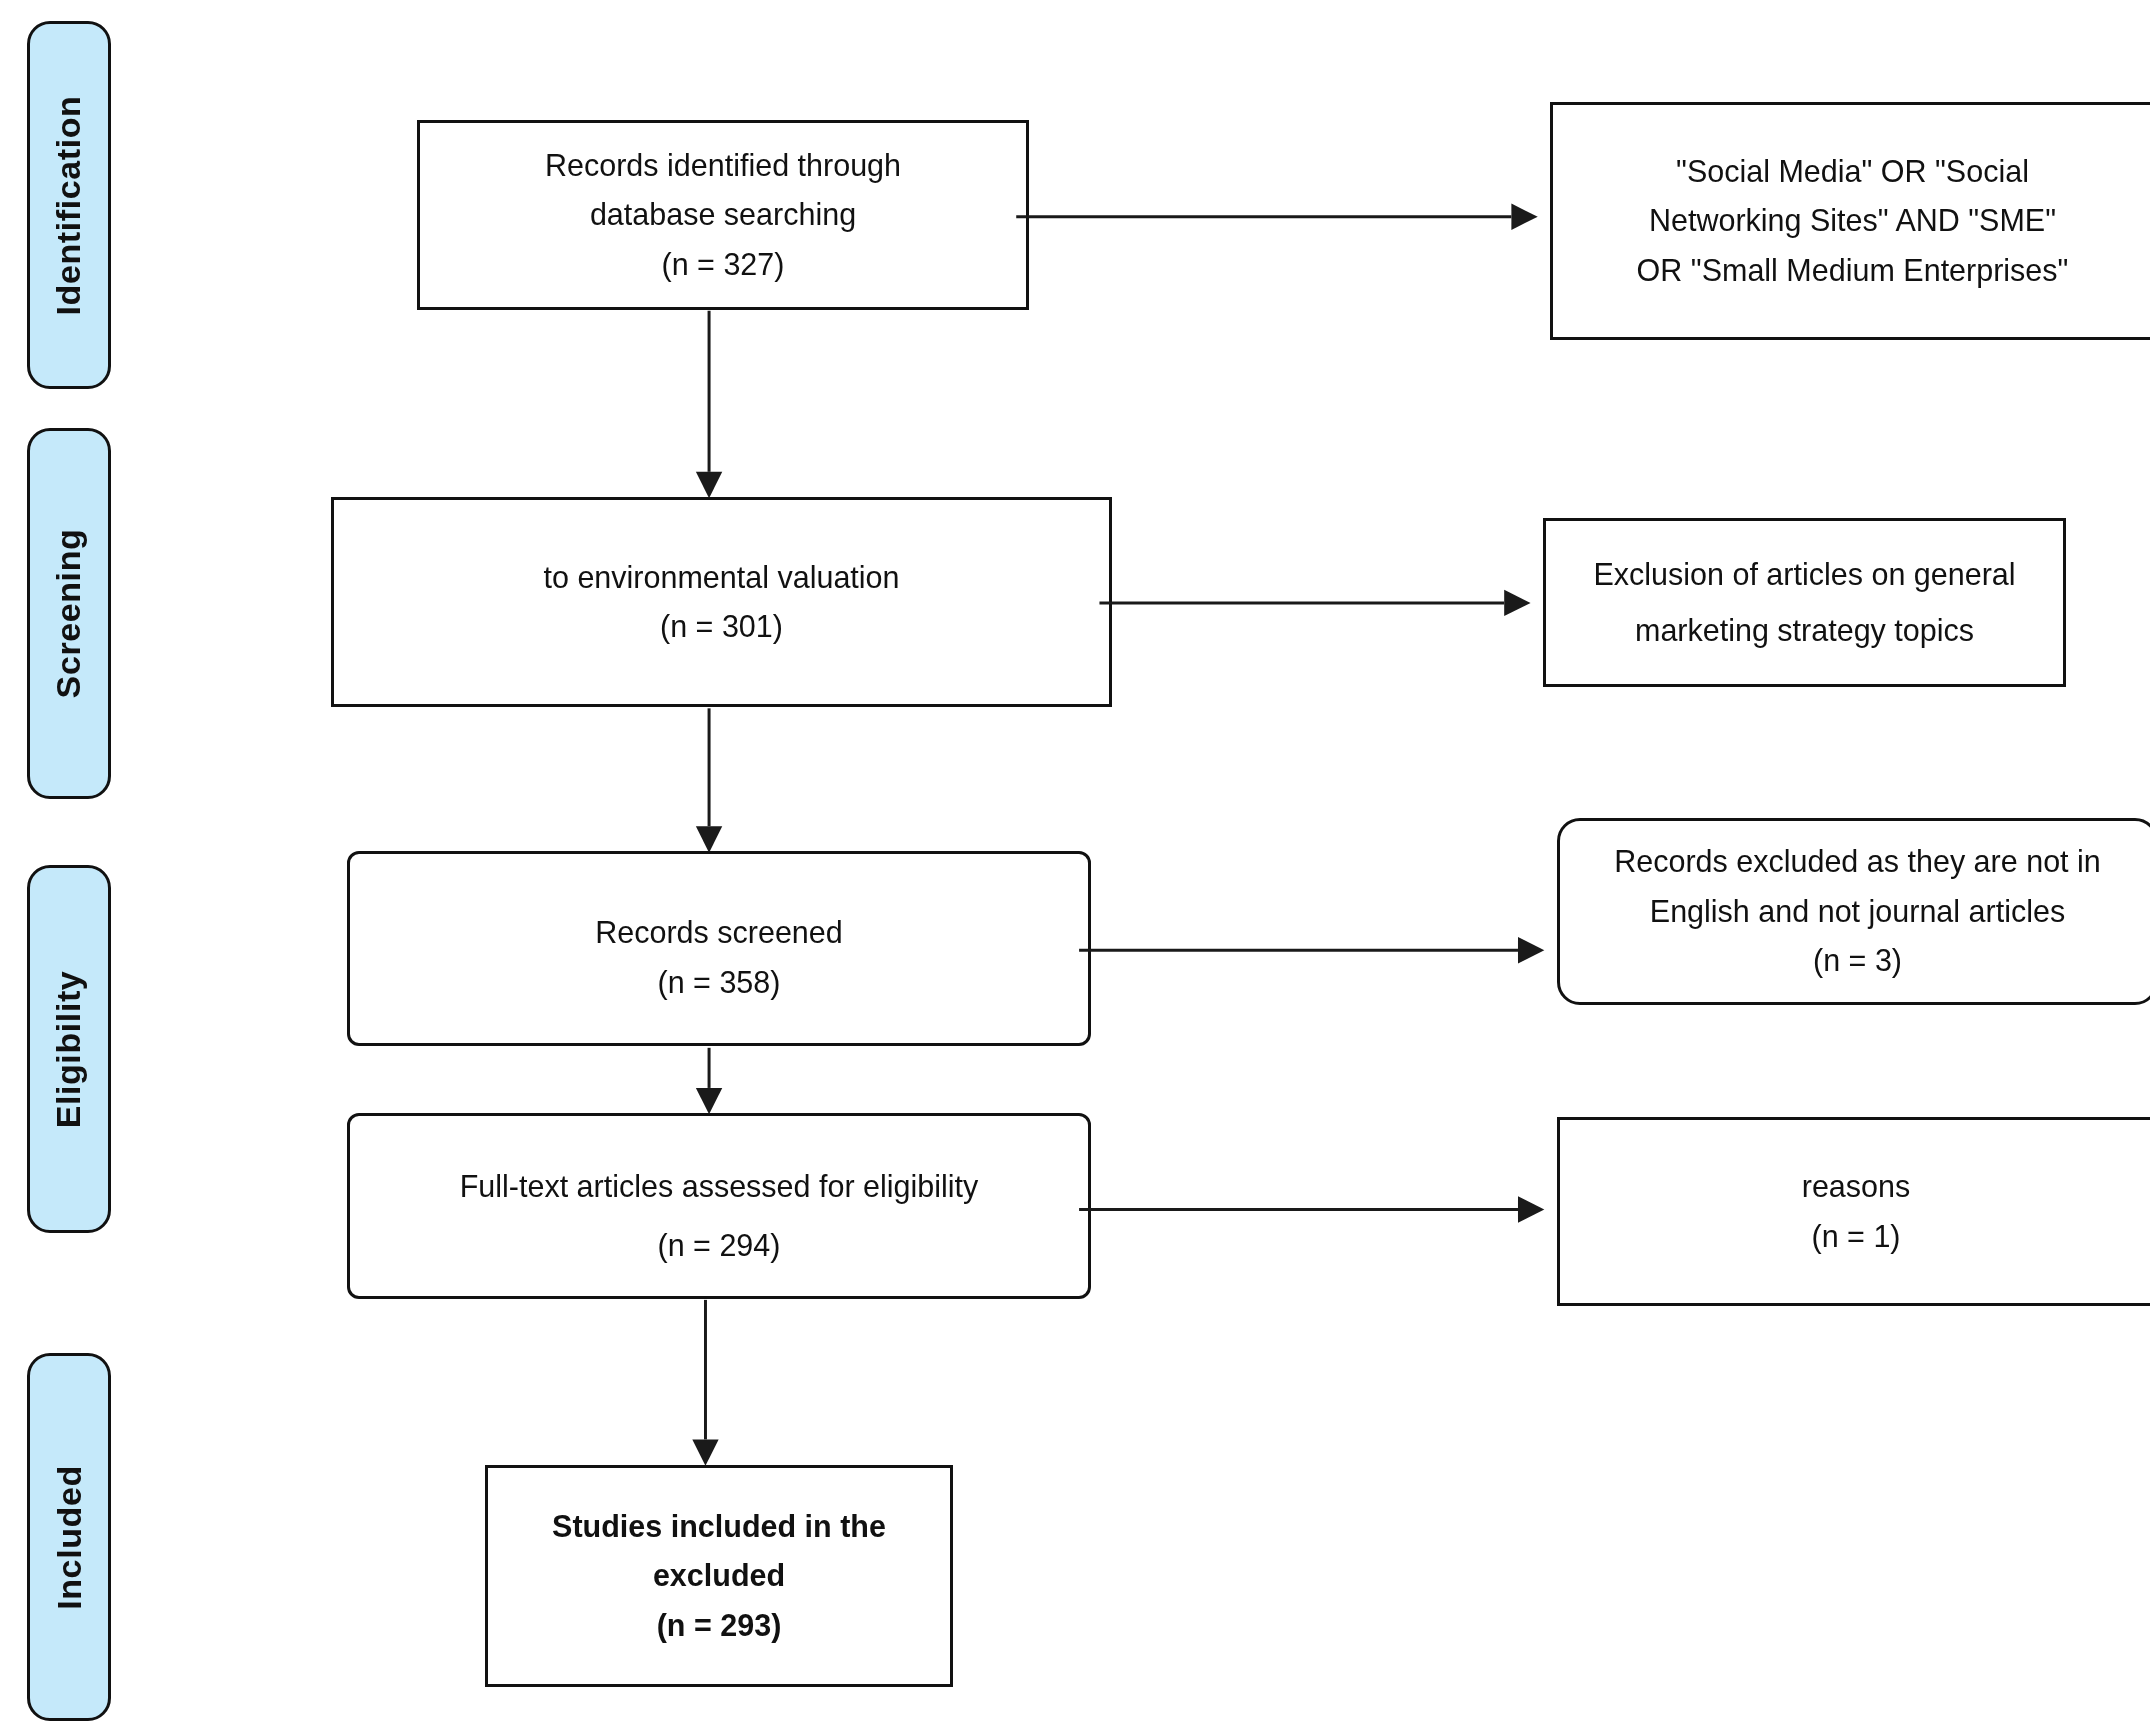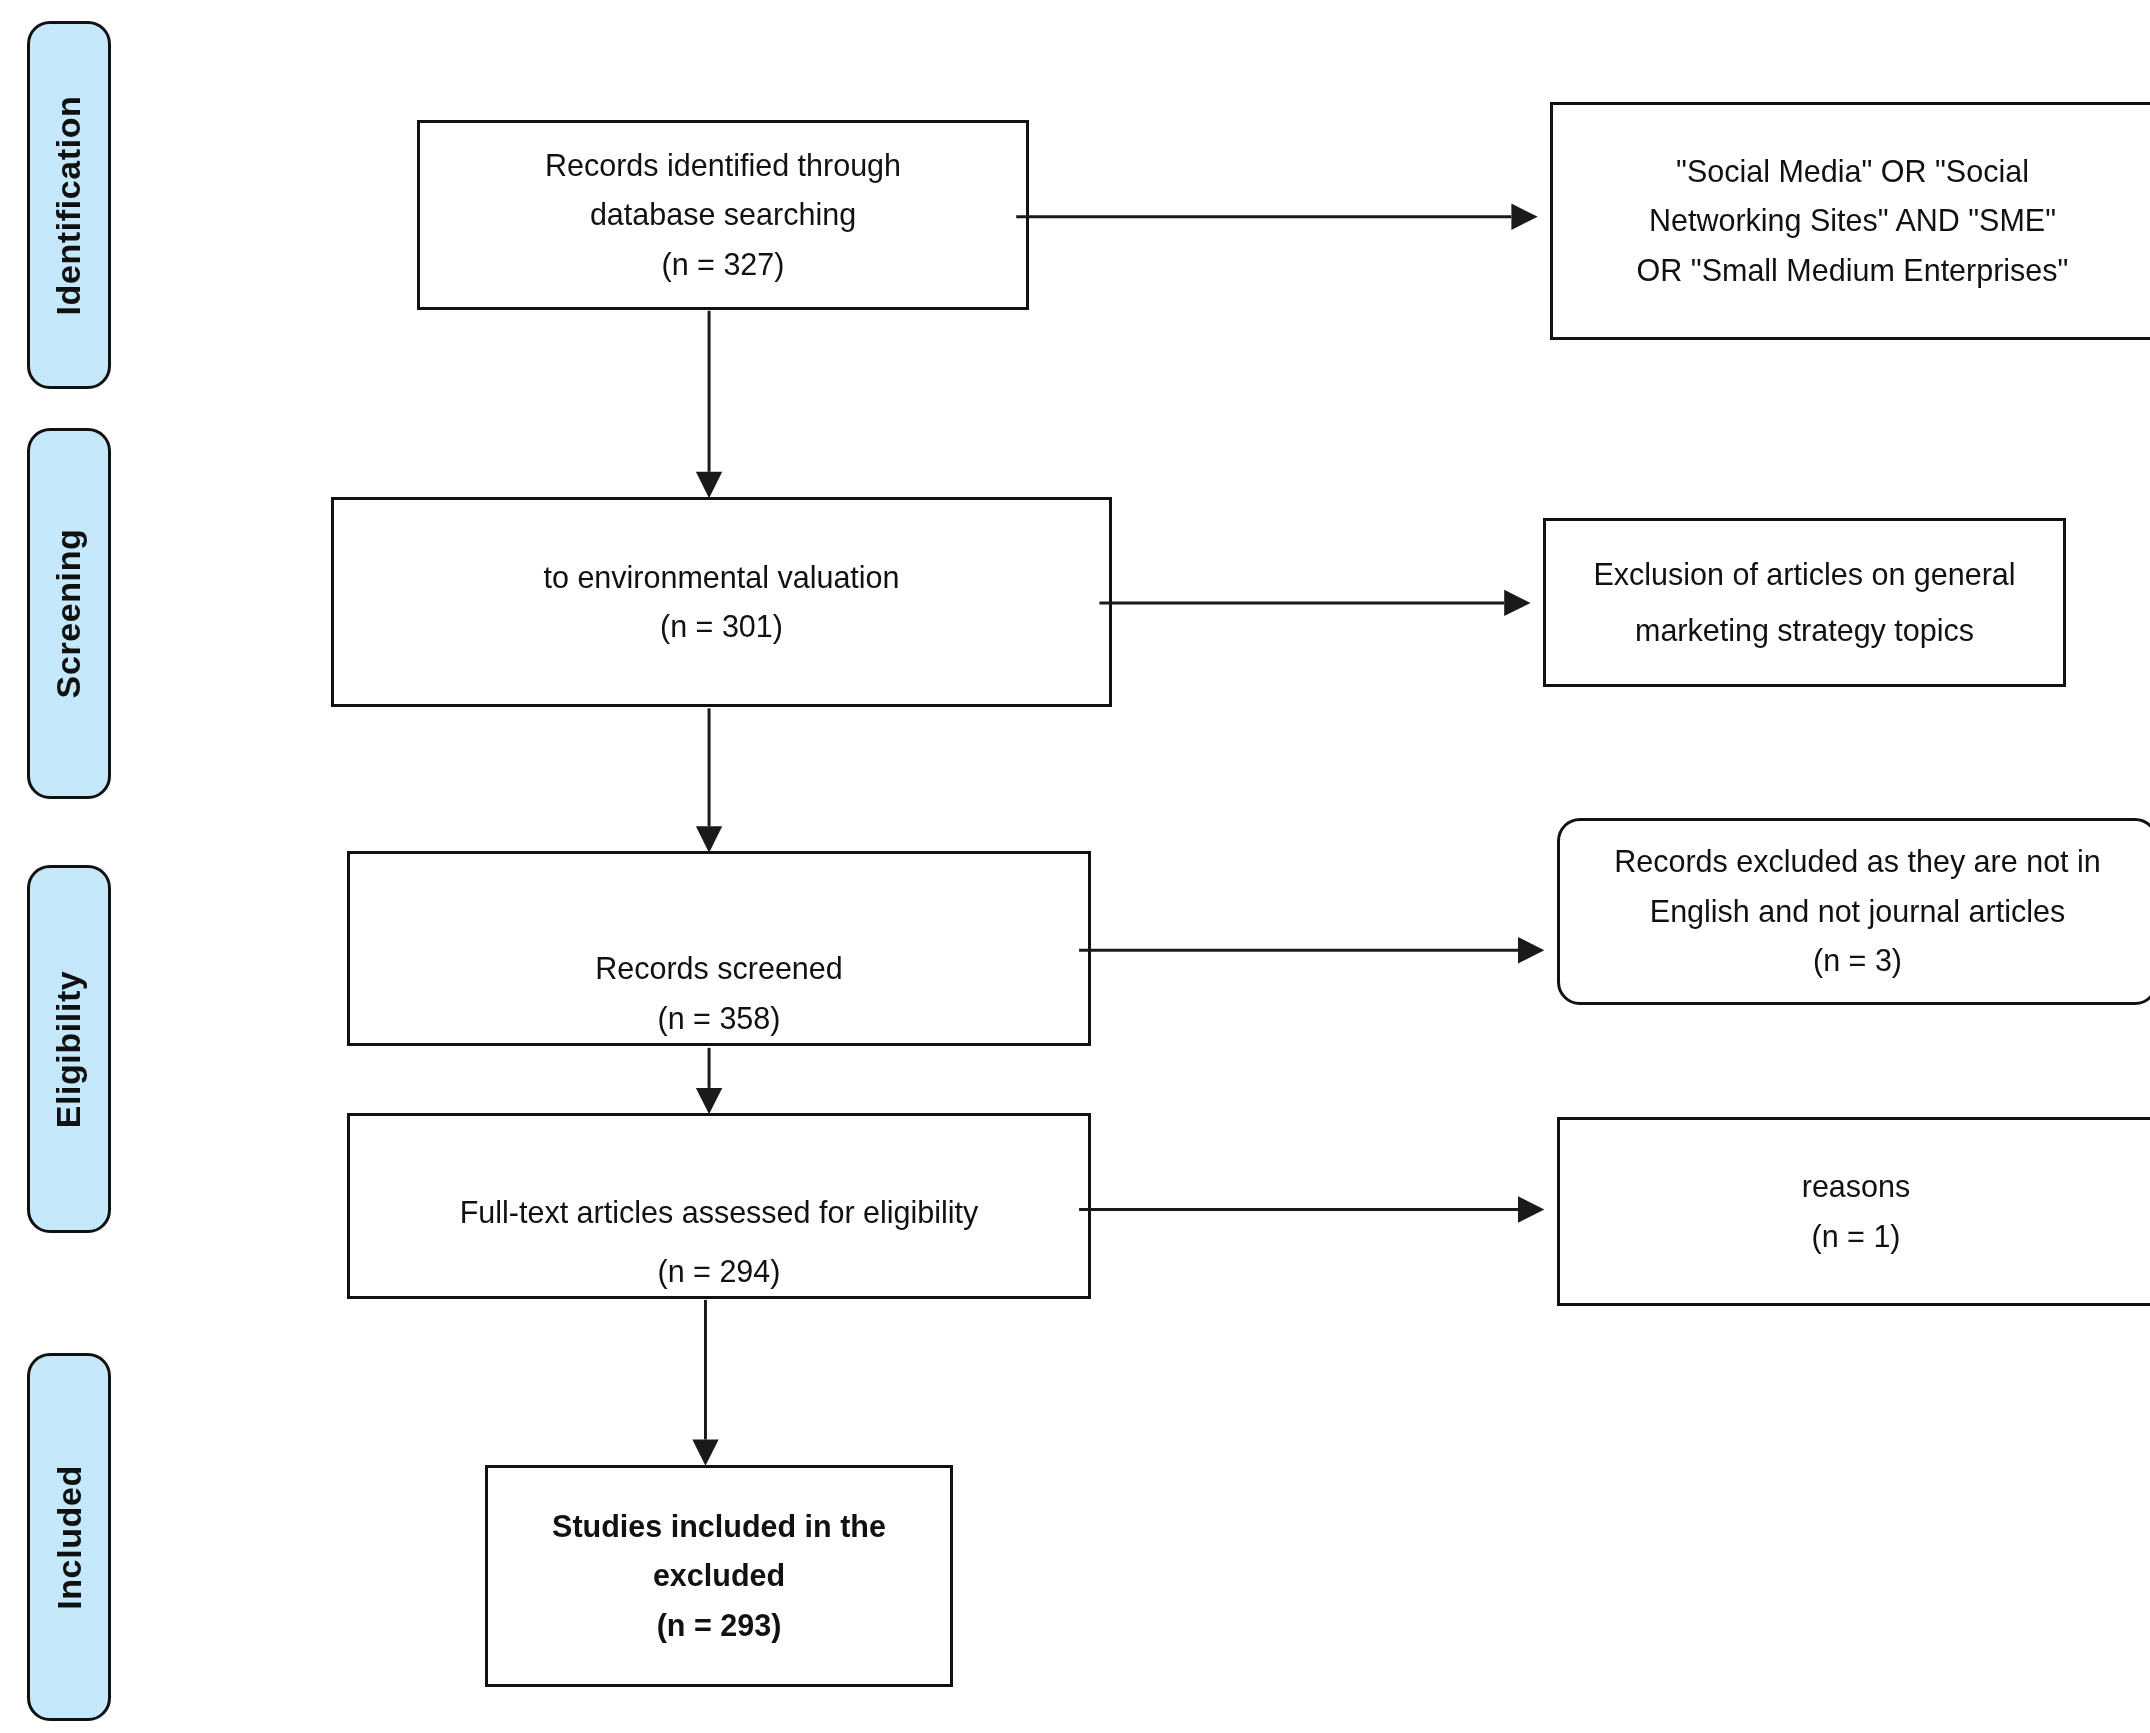--- a/index.html
+++ b/index.html
@@ -35,21 +35,21 @@
     position:absolute;
     background:var(--box-fill,#FFFFFF);
     border:3.6px solid #111;
     display:flex;flex-direction:column;
     align-items:center;justify-content:center;
     text-align:center;
     font-size:30.5px;line-height:1.62;
     padding:0 12px;
     margin-left:14px;
   }
-  .box.top-align{justify-content:flex-end;}
+  .box.top-align{justify-content:center;border-radius:12px;}
   .line{white-space:nowrap;}
   svg.connectors{
     position:absolute;left:0;top:0;
     width:2151px;height:1734px;
     pointer-events:none;
   }
   svg.connectors line{stroke:var(--line,#1A1A1A);stroke-width:5;}
   svg.connectors polygon{fill:var(--line,#1A1A1A);}
 </style>
 </head>

